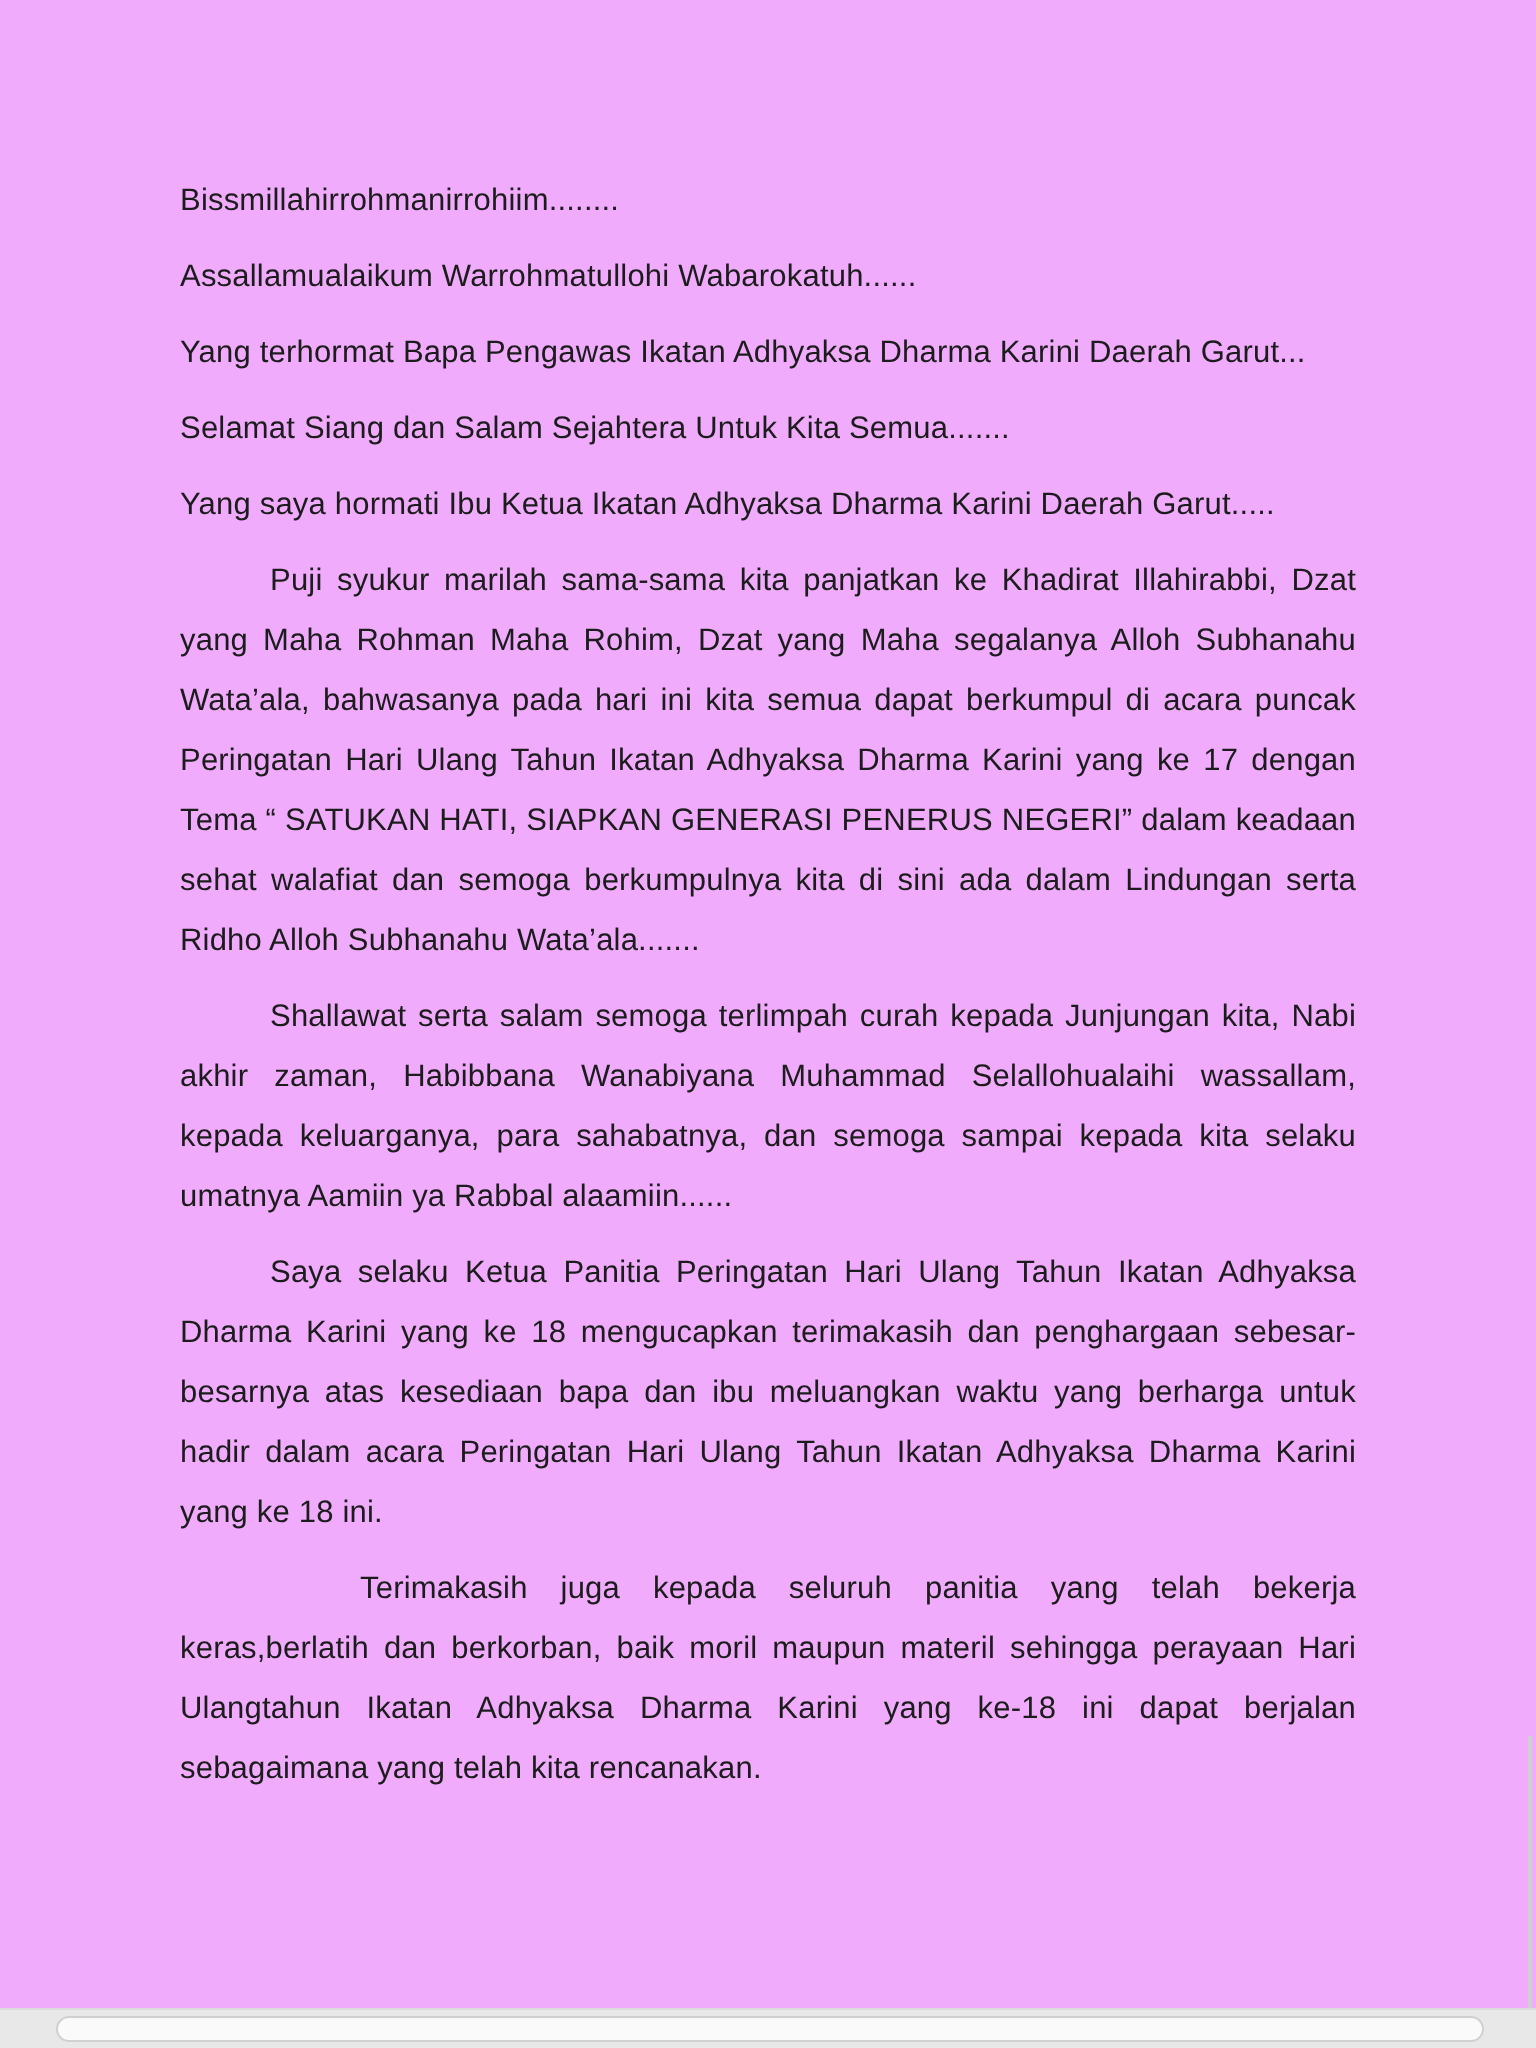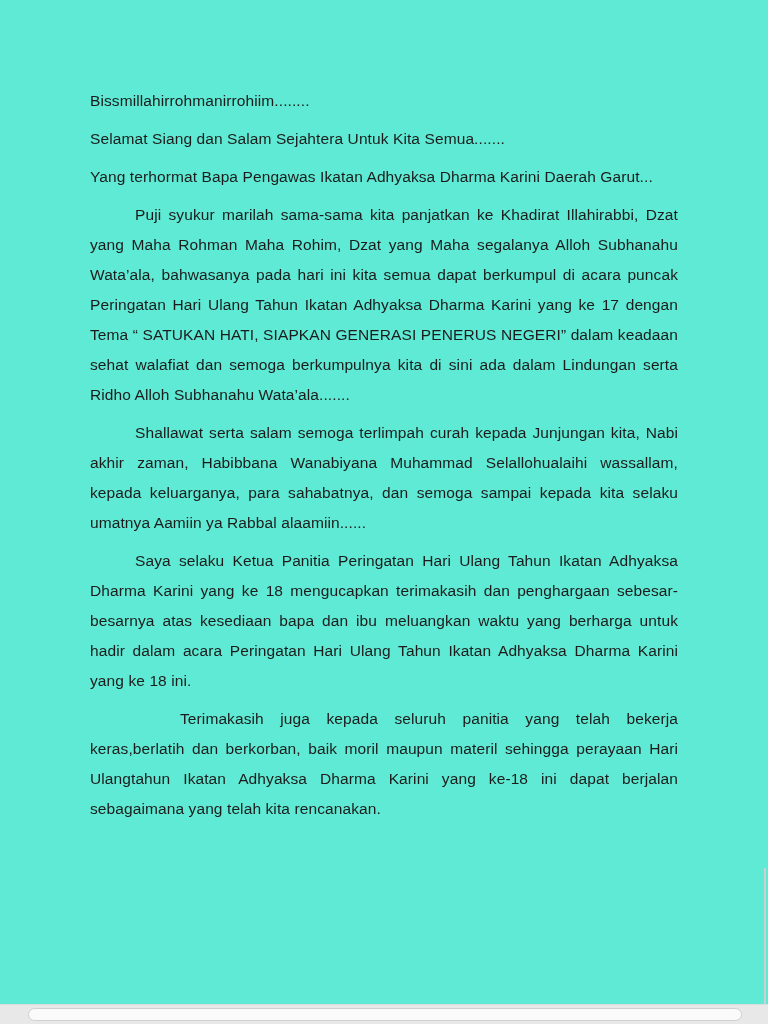--- a/index.html
+++ b/index.html
@@ -14,21 +14,21 @@
     background: #ffffff;
     overflow: hidden;
     font-family: "Liberation Sans", "DejaVu Sans", sans-serif;
   }
   .page {
     position: absolute;
     top: 0;
     left: 0;
     width: 768px;
     height: 1005px;
-    background: #5eead4;
+    background: #f0abfc;
     box-sizing: border-box;
     padding: 86px 90px 40px 90px;
     color: #1c1c1c;
   }
   .page p {
     margin: 0 0 8px 0;
     font-size: 15.5px;
     line-height: 30px;
     letter-spacing: 0.1px;
   }
@@ -71,22 +71,24 @@
     height: 137px;
     background: #cfcfcf;
   }
 </style>
 </head>
 <body>
 
 <div class="canvas">
   <div class="page">
     <p class="greeting">Bissmillahirrohmanirrohiim........</p>
+    <p class="greeting">Assallamualaikum Warrohmatullohi Wabarokatuh......</p>
+    <p class="greeting">Yang terhormat Bapa Pengawas Ikatan Adhyaksa Dharma Karini Daerah Garut...</p>
     <p class="greeting">Selamat Siang dan Salam Sejahtera Untuk Kita Semua.......</p>
-    <p class="greeting">Yang terhormat Bapa Pengawas Ikatan Adhyaksa Dharma Karini Daerah Garut...</p>
+    <p class="greeting">Yang saya hormati Ibu Ketua Ikatan Adhyaksa Dharma Karini Daerah Garut.....</p>
     <p class="body-para">Puji syukur marilah sama-sama kita panjatkan ke Khadirat Illahirabbi, Dzat yang Maha Rohman Maha Rohim, Dzat yang Maha segalanya Alloh Subhanahu Wata’ala, bahwasanya pada hari ini kita semua dapat berkumpul di acara puncak Peringatan Hari Ulang Tahun Ikatan Adhyaksa Dharma Karini yang ke 17 dengan Tema “ SATUKAN HATI, SIAPKAN GENERASI PENERUS NEGERI” dalam keadaan sehat walafiat dan semoga berkumpulnya kita di sini ada dalam Lindungan serta Ridho Alloh Subhanahu Wata’ala.......</p>
     <p class="body-para">Shallawat serta salam semoga terlimpah curah kepada Junjungan kita, Nabi akhir zaman, Habibbana Wanabiyana Muhammad Selallohualaihi wassallam, kepada keluarganya, para sahabatnya, dan semoga sampai kepada kita selaku umatnya Aamiin ya Rabbal alaamiin......</p>
     <p class="body-para">Saya selaku Ketua Panitia Peringatan Hari Ulang Tahun Ikatan Adhyaksa Dharma Karini yang ke 18 mengucapkan terimakasih dan penghargaan sebesar-besarnya atas kesediaan bapa dan ibu meluangkan waktu yang berharga untuk hadir dalam acara Peringatan Hari Ulang Tahun Ikatan Adhyaksa Dharma Karini yang ke 18 ini.</p>
     <p class="body-para-deep">Terimakasih juga kepada seluruh panitia yang telah bekerja keras,berlatih dan berkorban, baik moril maupun materil sehingga perayaan Hari Ulangtahun Ikatan Adhyaksa Dharma Karini yang ke-18 ini dapat berjalan sebagaimana yang telah kita rencanakan.</p>
   </div>
 
   <div class="page-right-edge"></div>
 
   <div class="hscrollbar">
     <div class="hscroll-thumb"></div>

